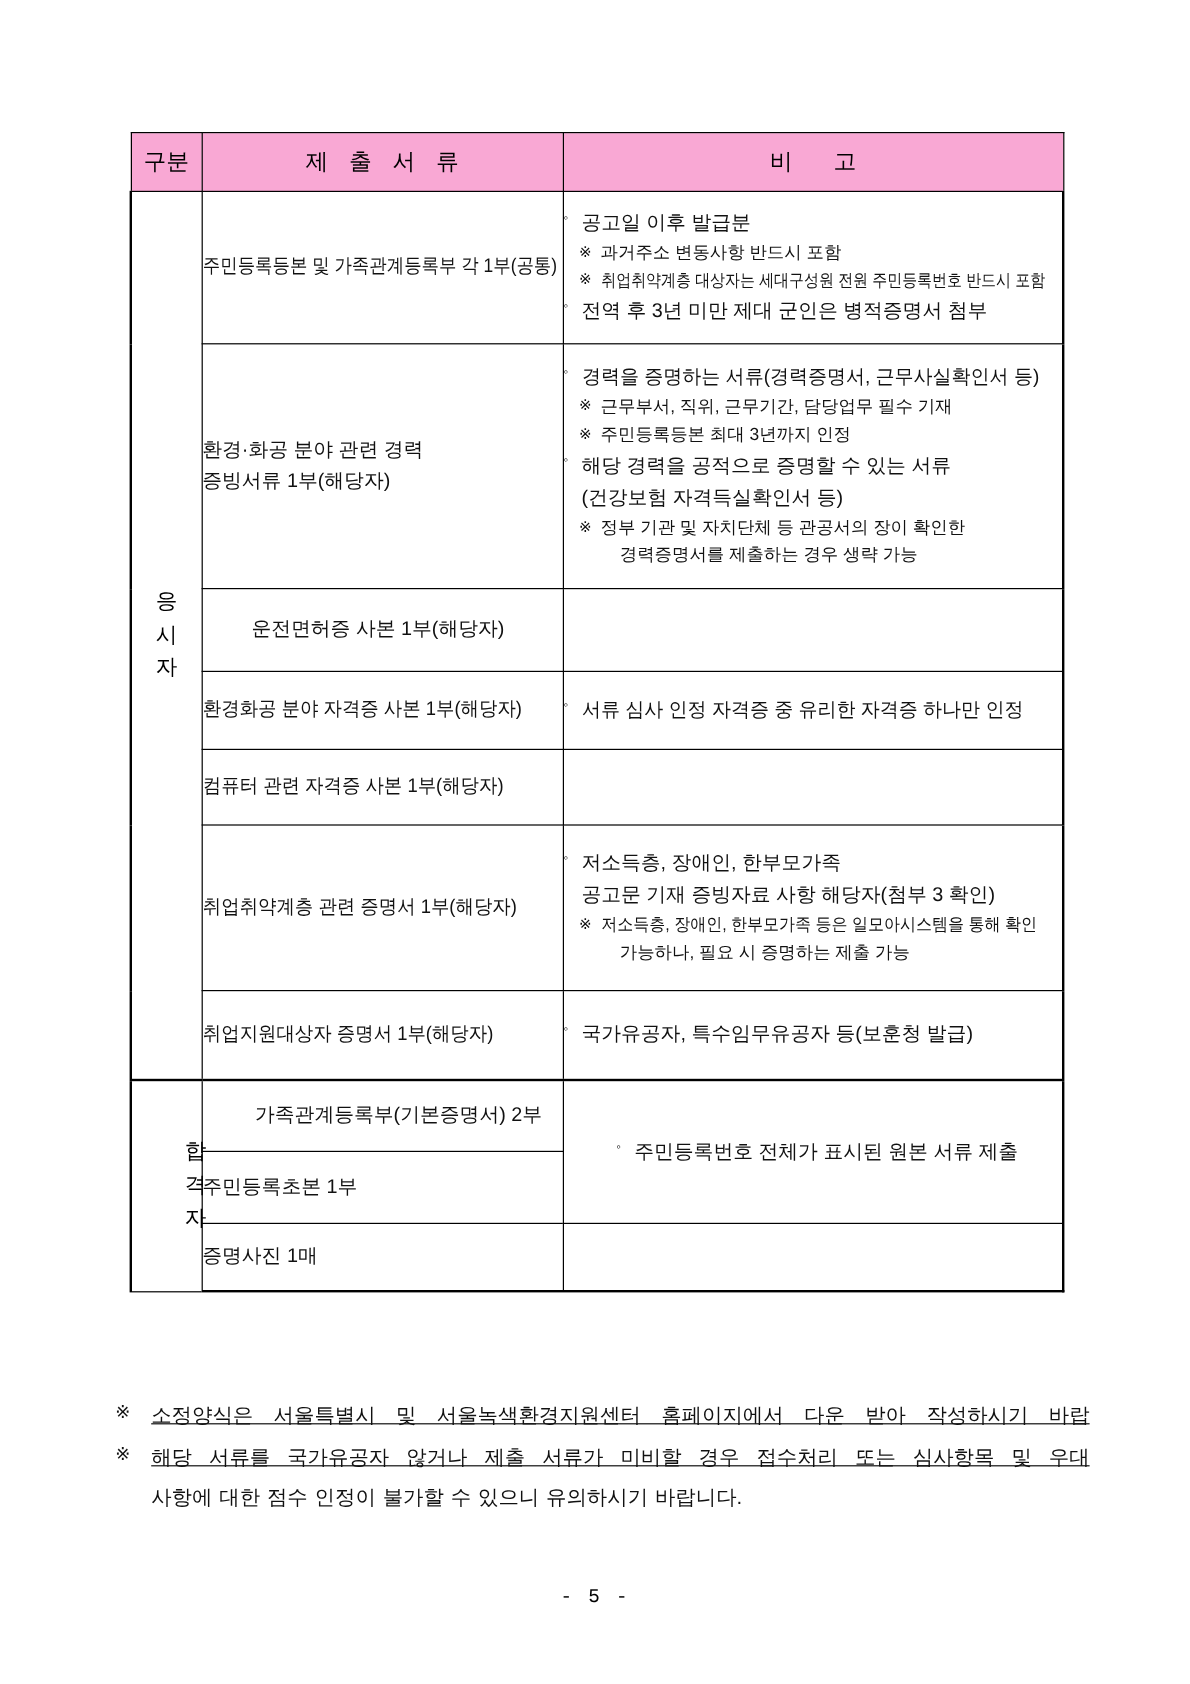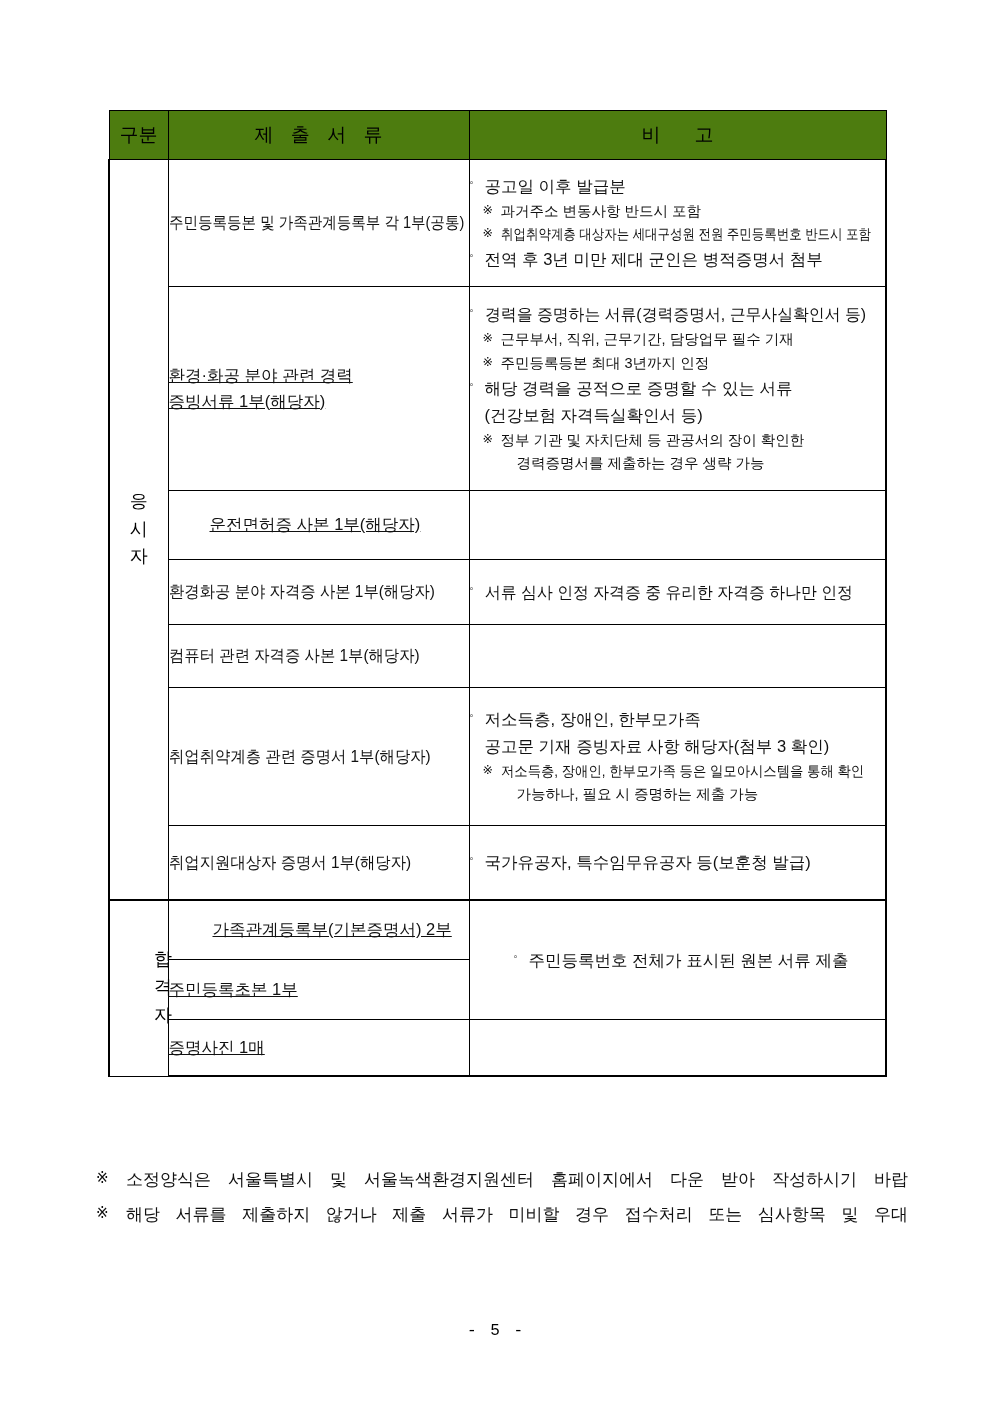--- a/index.html
+++ b/index.html
@@ -39,21 +39,21 @@
     vertical-align: middle;
     font-weight: normal;
   }
 
   .col-gubun  { width: 59px; }
   .col-docs   { width: 301px; }
   .col-bigo   { width: 417px; }
 
   
   thead th {
-    background: #4d7c0f;
+    background: #f9a8d4;
     height: 48px;
     text-align: center;
     font-size: 19px;
     font-weight: bold;
     letter-spacing: 0px;
     border-top: 2px solid #000;
     border-bottom: 2px solid #000;
   }
   thead th.wide-sp { letter-spacing: 6px; text-indent: 6px; }
   .bigo-head-inner {
@@ -75,21 +75,20 @@
     writing-mode: horizontal-tb;
   }
   .vlabel span { display: block; }
 
   
   .docs-cell {
     font-size: 16.5px;
     line-height: 1.55;
     padding: 8px 0 8px 12px;
     color: #111;
-    text-decoration: underline;
   }
   .docs-cell .cond {
     display: inline-block;
     transform: scaleX(0.88);
     transform-origin: left center;
     white-space: nowrap;
   }
   .docs-cell .cond2 {
     display: inline-block;
     transform: scaleX(0.93);
@@ -174,20 +173,21 @@
     position: absolute;
     left: 0;
     top: 0;
     font-size: 15px;
   }
   .fn .just {
     display: block;
     text-align: justify;
     text-align-last: justify;
     word-spacing: 1px;
+    text-decoration: underline;
   }
   .fn .tail {
     display: block;
     text-align: left;
     word-spacing: 1px;
   }
 
   
   .page-number {
     position: absolute;
@@ -332,19 +332,20 @@
     </tbody>
   </table>
 
   <div class="footnotes">
     <div class="fn">
       <span class="fmark">※</span>
       <span class="just">소정양식은 서울특별시 및 서울녹색환경지원센터 홈페이지에서 다운 받아 작성하시기 바랍</span>
     </div>
     <div class="fn">
       <span class="fmark">※</span>
-      <span class="just">해당 서류를 제출하지 않거나 제출 서류가 미비할 경우 접수처리 또는 심사항목 및 우대</span>
+      <span class="just">해당 서류를 국가유공자 않거나 제출 서류가 미비할 경우 접수처리 또는 심사항목 및 우대</span>
+      <span class="tail">사항에 대한 점수 인정이 불가할 수 있으니 유의하시기 바랍니다.</span>
     </div>
   </div>
 
   <div class="page-number">- 5 -</div>
 
 </div>
 
 </body></html>

